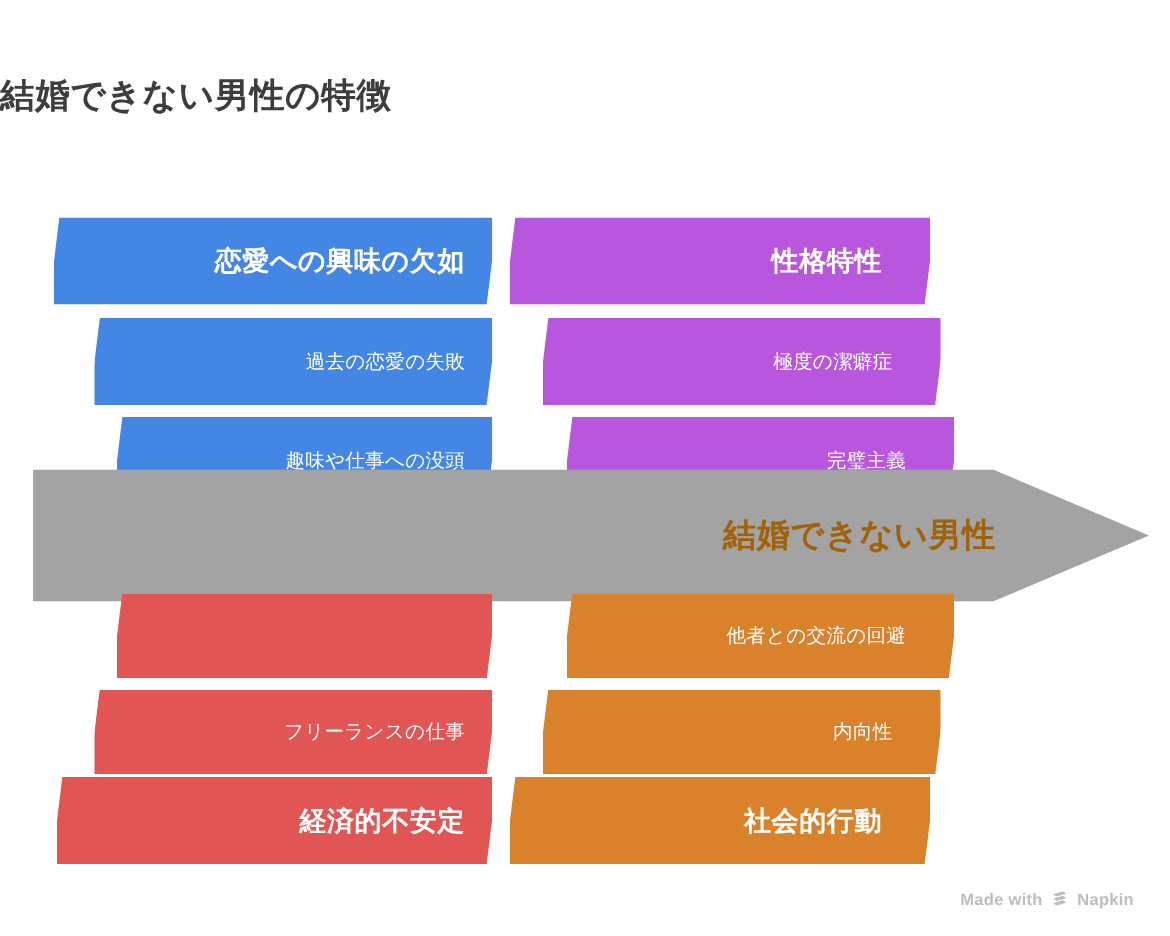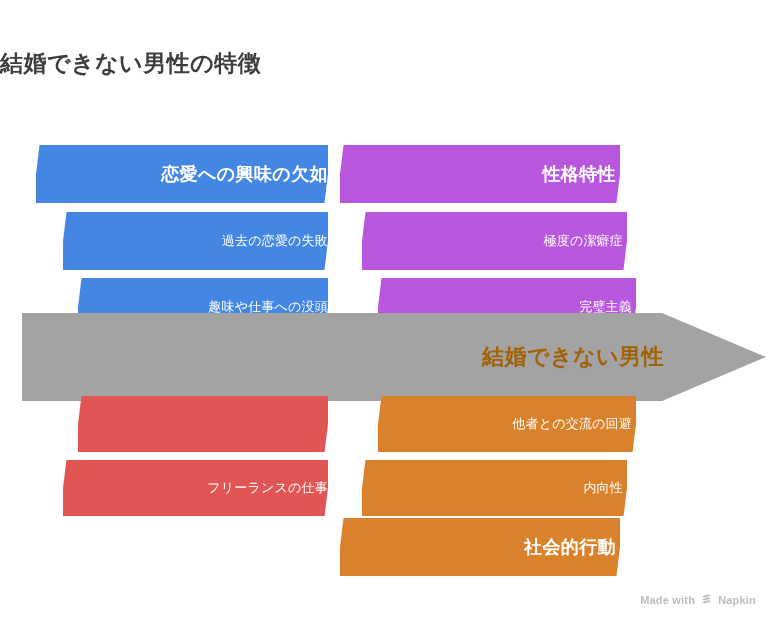--- a/index.html
+++ b/index.html
@@ -88,26 +88,26 @@
   .bar-text {
     position: relative;
     z-index: 2;
     width: 100%;
     box-sizing: border-box;
   }
 
   
   .col-left .bar-text {
     text-align: right;
-    padding-right: 0;
+    padding-right: 18px;
   }
   
   .col-right .bar-text {
     text-align: right;
-    padding-right: 4px;
+    padding-right: 32px;
   }
 
   .bar.head .bar-text {
     font-size: 18px;
     font-weight: bold;
     letter-spacing: 0.4px;
   }
   .bar.sub .bar-text {
     font-size: 13px;
     font-weight: normal;
@@ -190,20 +190,24 @@
 
   <div class="bar sub c-red col-left layer-over" style="left:78px; top:396px; width:250px; height:56px;">
     <span class="bar-skew"></span>
   </div>
 
   <div class="bar sub c-red col-left layer-over" style="left:63px; top:460px; width:265px; height:56px;">
     <span class="bar-skew"></span>
     <span class="bar-text">フリーランスの仕事</span>
   </div>
 
+  <div class="bar head c-red col-left layer-over" style="left:38px; top:518px; width:290px; height:58px;">
+    <span class="bar-skew"></span>
+    <span class="bar-text">経済的不安定</span>
+  </div>
 
   <div class="bar sub c-orange col-right layer-over" style="left:378px; top:396px; width:258px; height:56px;">
     <span class="bar-skew"></span>
     <span class="bar-text">他者との交流の回避</span>
   </div>
 
   <div class="bar sub c-orange col-right layer-over" style="left:362px; top:460px; width:265px; height:56px;">
     <span class="bar-skew"></span>
     <span class="bar-text">内向性</span>
   </div>

